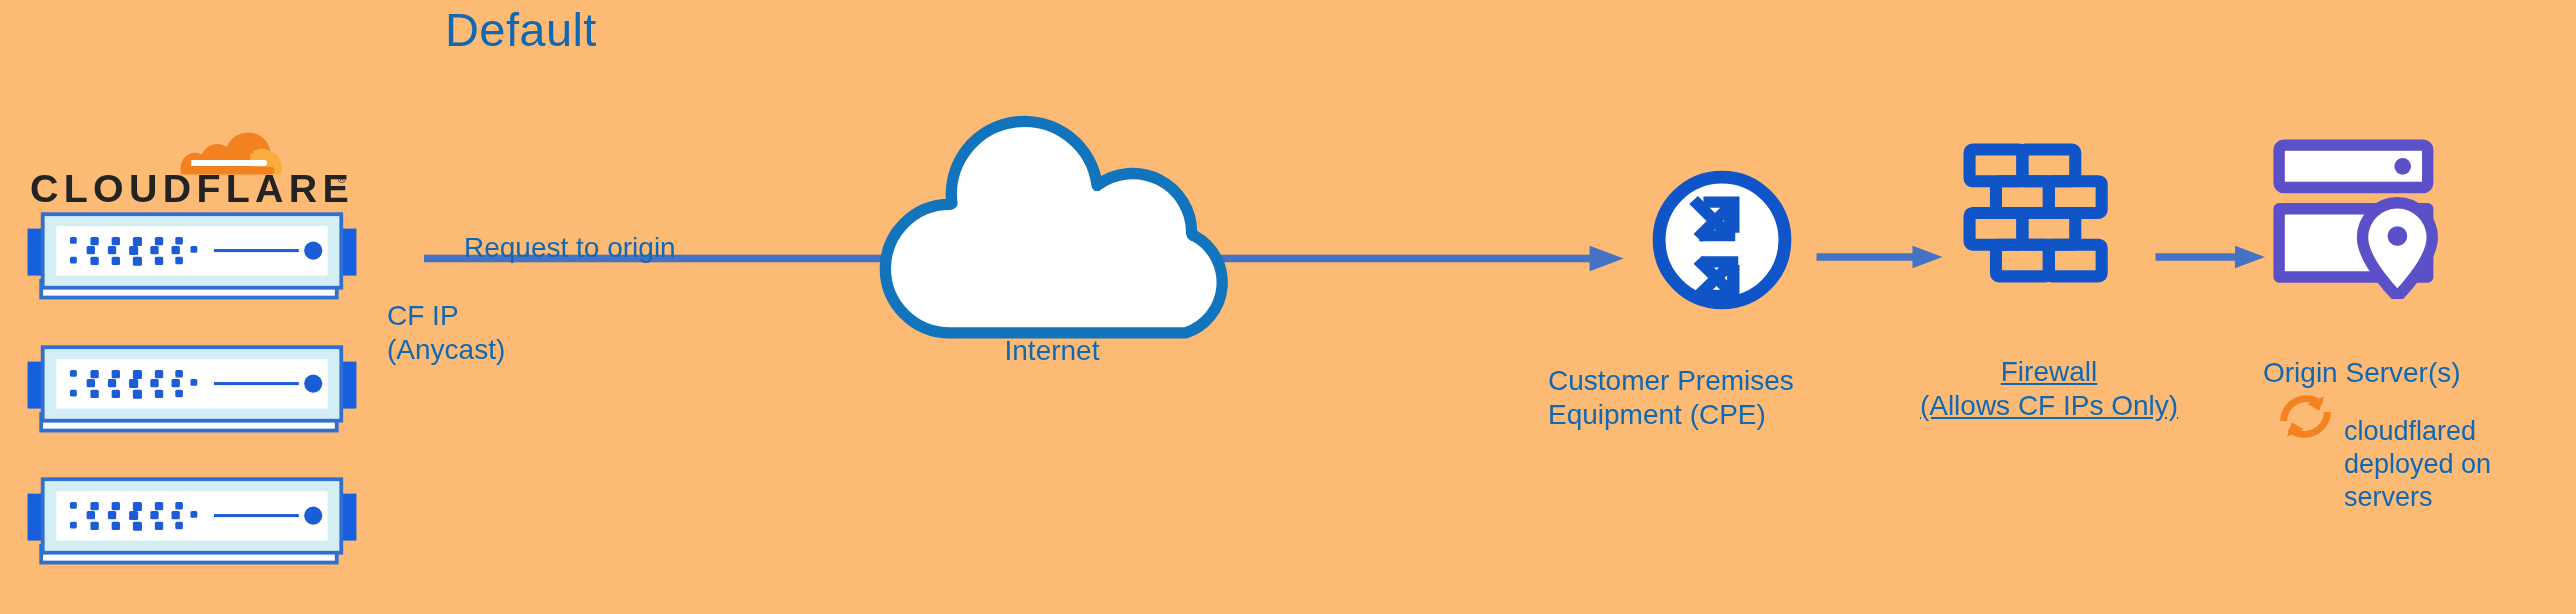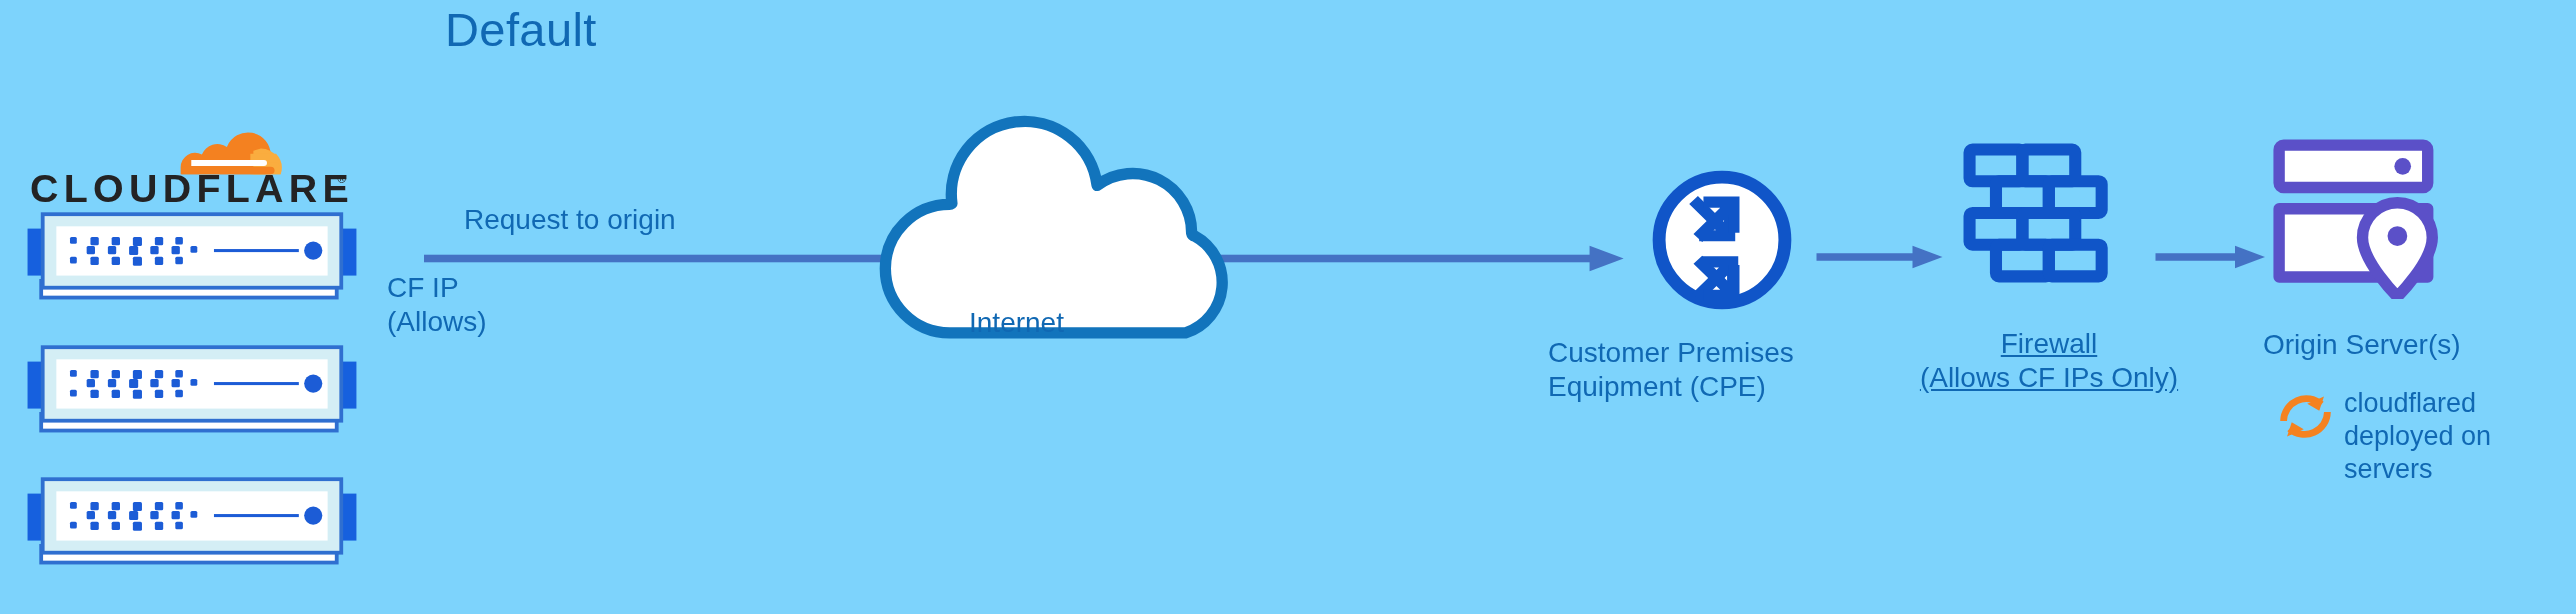--- a/index.html
+++ b/index.html
@@ -7,21 +7,21 @@
     padding: 0;
     background: #ffffff;
   }
   body {
     font-family: "Liberation Sans", sans-serif;
   }
   #canvas {
     position: relative;
     width: 2576px;
     height: 614px;
-    background: #7dd3fc;
+    background: #fdba74;
     overflow: hidden;
   }
   .abs { position: absolute; }
 
   
   #diagram-title {
     left: 445px;
     top: 1.5px;
     font-size: 47px;
     color: #1068B3;
@@ -45,34 +45,36 @@
     height: 95px;
   }
   .edge-device svg { display: block; }
 
   
   .label {
     color: #1068B3;
     font-size: 28px;
     line-height: 1.22;
     white-space: pre-line;
+    margin-top: 28px;
   }
   #request-to-origin-label {
     left: 464px;
     top: 203px;
     font-size: 28px;
   }
   #cf-ip-label {
     left: 387px;
     top: 271px;
   }
   #internet-label {
     left: 969px;
     top: 306px;
     width: 166px;
+    text-align: center;
   }
   #cpe-label {
     left: 1548px;
     top: 336px;
     width: 325px;
     text-align: left;
   }
   #firewall-label {
     left: 1890px;
     top: 327px;
@@ -223,21 +225,21 @@
   <div class="abs connector" style="left:424px; top:241px;">
     <svg width="1211" height="35" viewBox="0 0 1600 46" xmlns="http://www.w3.org/2000/svg">
       <rect x="0" y="18" width="1545" height="10" fill="#4472C4"></rect>
       <path d="M1540 6 L1585 23 L1540 40 Z" fill="#4472C4"></path>
     </svg>
   </div>
 
   <div class="abs label" id="request-to-origin-label">Request to origin</div>
 
   <div class="abs label" id="cf-ip-label">CF IP
-(Allows)</div>
+(Anycast)</div>
 
   <div class="abs" style="left:836px; top:106px;">
     <svg width="439" height="242" viewBox="0 0 580 320" xmlns="http://www.w3.org/2000/svg">
       <path d="M150 300
                A 85 85 0 0 1 150 130
                A 5 5 0 0 0 153 129
                A 95 95 0 0 1 345 105
                A 78 78 0 0 1 470 168
                A 5 5 0 0 0 474 172
                A 70 70 0 0 1 462 300

